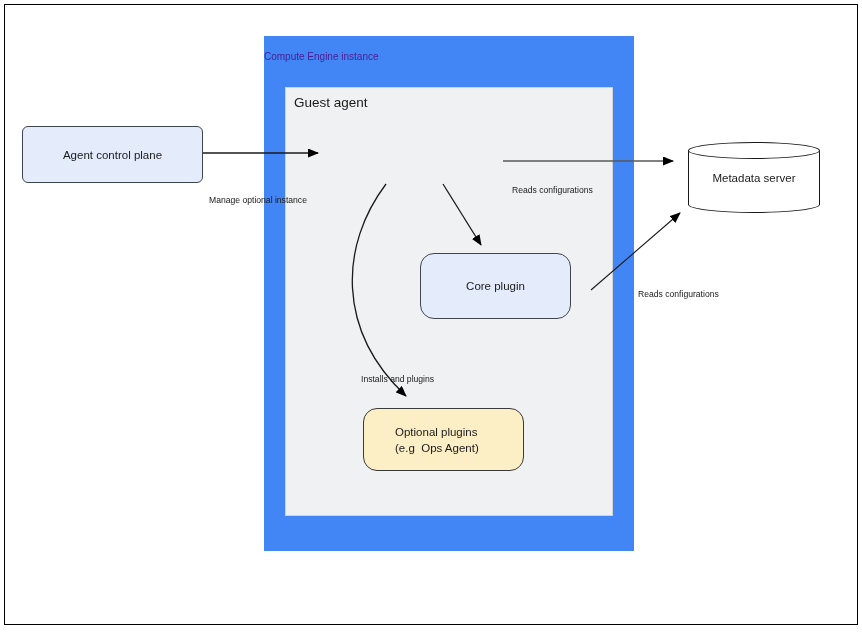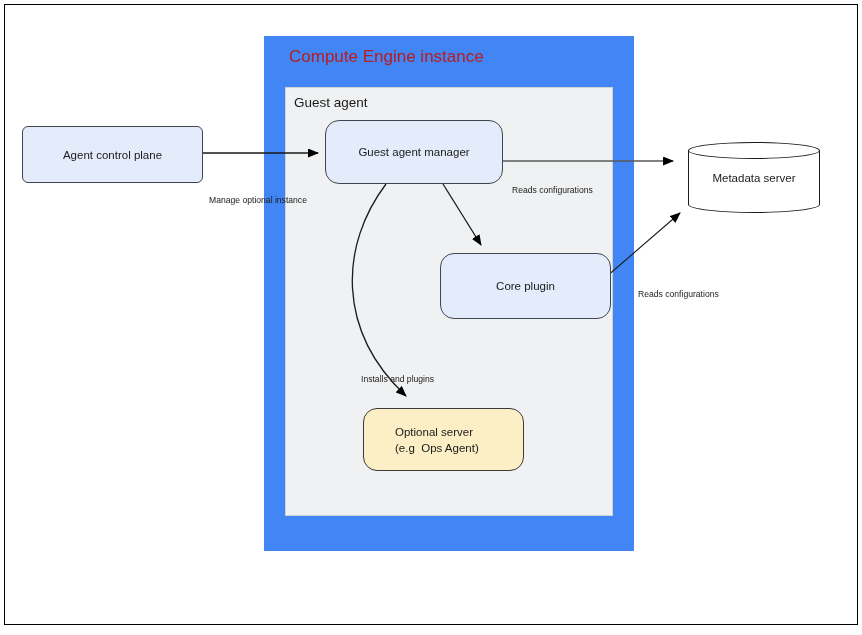--- a/index.html
+++ b/index.html
@@ -33,24 +33,24 @@
     position: absolute;
     left: 264px;
     top: 36px;
     width: 370px;
     height: 515px;
     background: #4285f4;
     box-sizing: border-box;
   }
   #compute-engine-title {
     position: absolute;
-    left: 289px;
+    left: 264px;
     top: 47px;
-    color: #b91c1c;
-    font-size: 17px;
+    color: #4c1d95;
+    font-size: 10px;
     line-height: 19px;
     white-space: nowrap;
   }
   
   #guest-agent-panel {
     position: absolute;
     left: 285px;
     top: 87px;
     width: 328px;
     height: 429px;
@@ -98,23 +98,22 @@
   }
   #guest-agent-manager {
     left: 325px;
     top: 120px;
     width: 178px;
     height: 64px;
   }
   #core-plugin {
     left: 420px;
     top: 253px;
-    width: 171px;
+    width: 151px;
     height: 66px;
-    margin-left: 20px;
   }
   #optional-plugins {
     left: 363px;
     top: 408px;
     width: 161px;
     height: 63px;
     flex-direction: column;
     align-items: flex-start;
     padding-left: 31px;
     justify-content: center;
@@ -249,30 +248,27 @@
   <div class="edge-label" id="label-manage-optional-plugins">Manage optional instance</div>
   <div class="edge-label" id="label-reads-configurations-manager">Reads configurations</div>
   <div class="edge-label" id="label-manages">Manages</div>
   <div class="edge-label" id="label-installs-and-updates">Installs and plugins</div>
   <div class="edge-label" id="label-reads-configurations-core">Reads configurations</div>
 
   <div class="node blue" id="agent-control-plane">
     <span>Agent control plane</span>
   </div>
 
-  <div class="node blue" id="guest-agent-manager">
-    <span>Guest agent manager</span>
-  </div>
 
   <div class="node blue" id="core-plugin">
     <span>Core plugin</span>
   </div>
 
   <div class="node yellow" id="optional-plugins">
-    <span class="line">Optional server</span>
+    <span class="line">Optional plugins</span>
     <span class="line">(e.g  Ops Agent)</span>
   </div>
 
   <div id="metadata-server">
     <div class="cyl-body"></div>
     <div class="cyl-bottom"></div>
     <div class="cyl-top"></div>
     <div class="cyl-label">Metadata server</div>
   </div>
 

